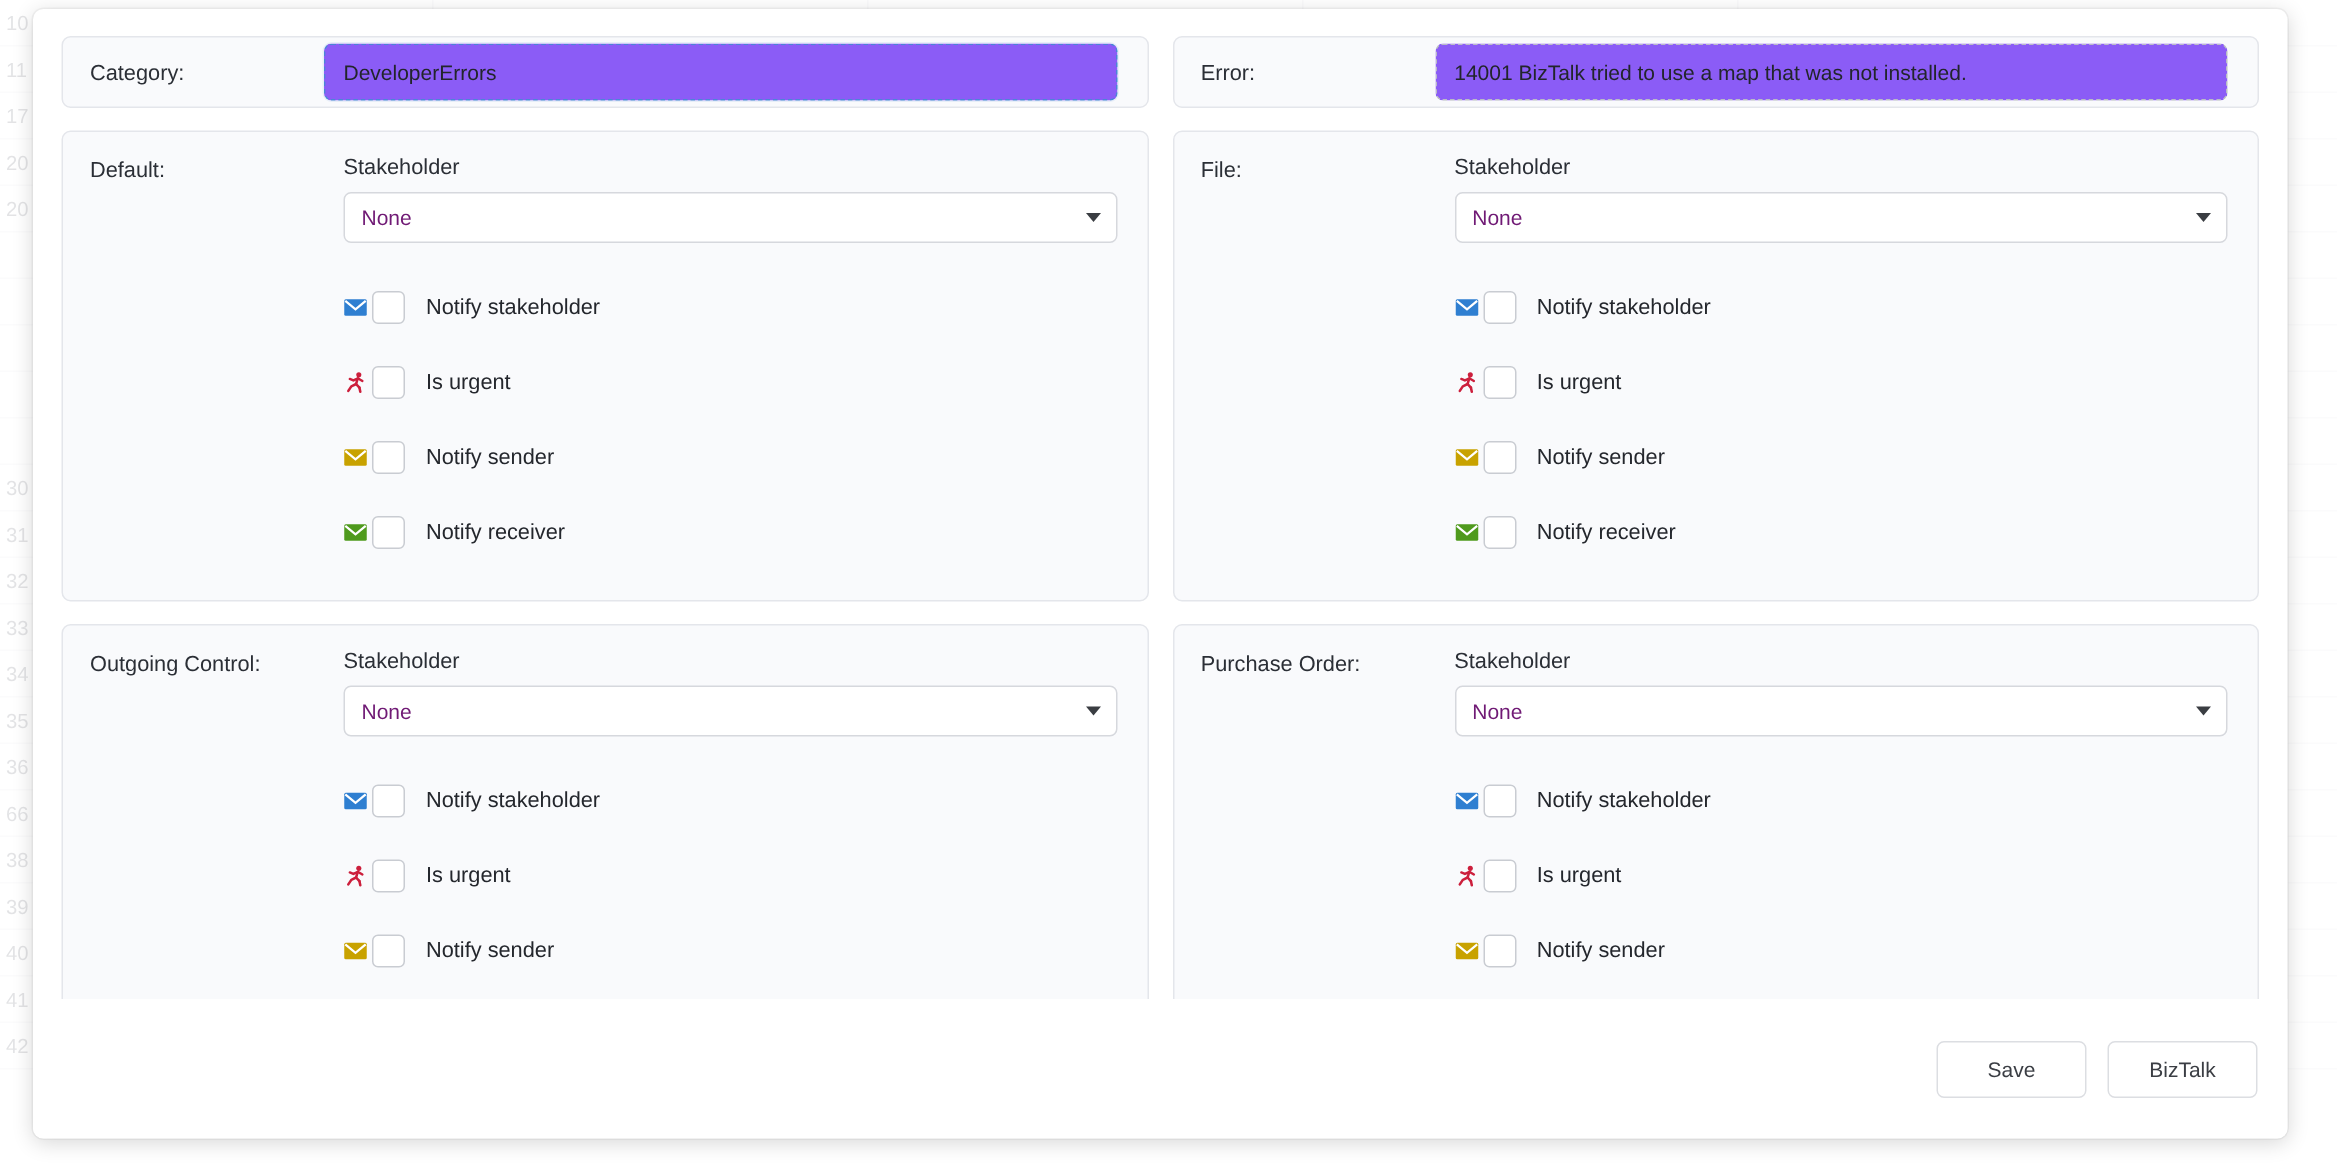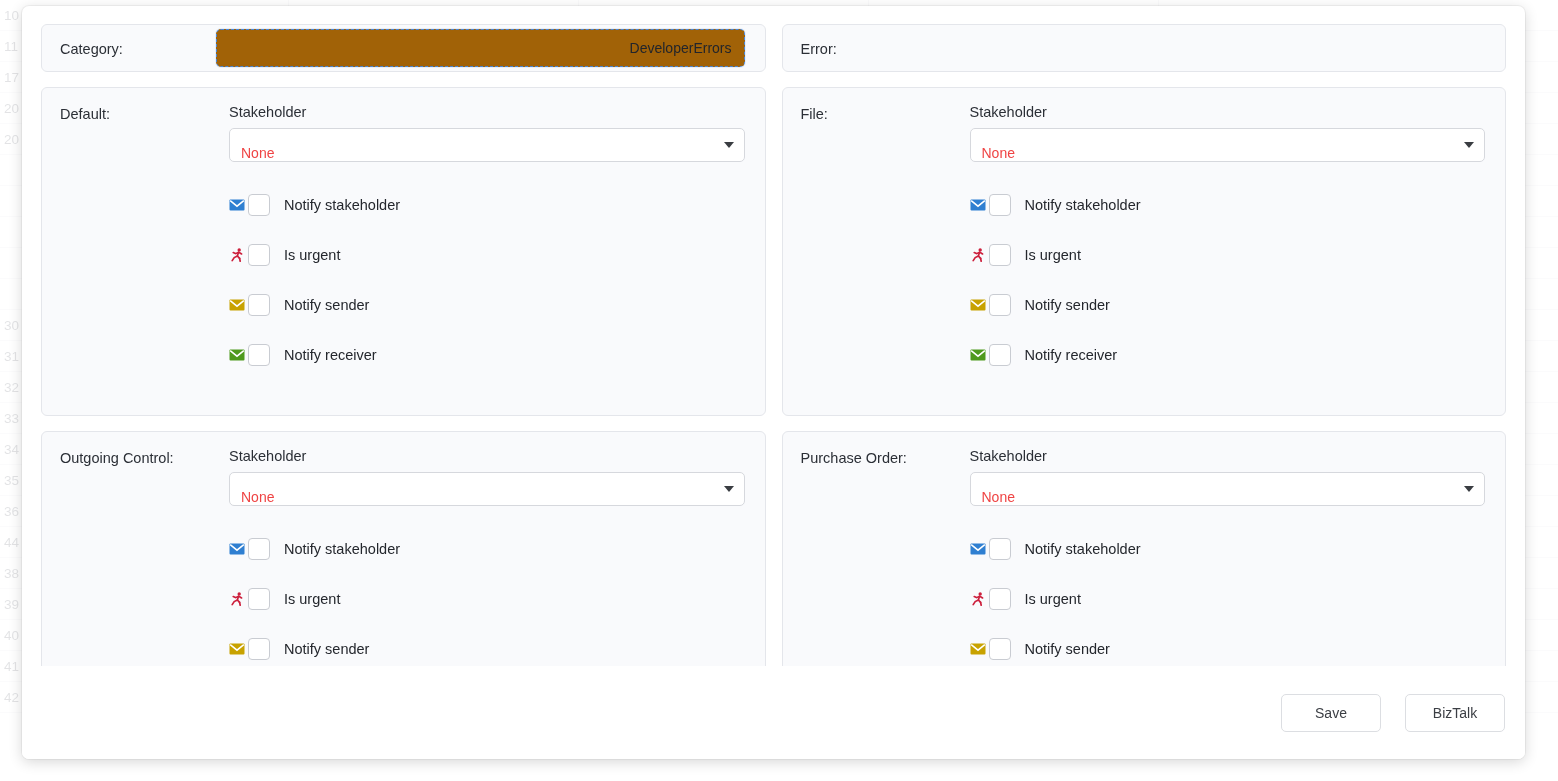--- a/index.html
+++ b/index.html
@@ -75,47 +75,46 @@
     border-radius: 6px;
     display: flex;
     align-items: flex-start;
   }
   .panel.header-panel {
     height: 48px;
     align-items: center;
     padding: 0 20px 0 18px;
   }
   .panel.group-panel {
-    padding: 16px 20px 35px 18px;
+    padding: 16px 20px 20px 18px;
   }
 
   .panel-label {
     flex: none;
     width: 156px;
     font-size: 14.5px;
     color: #2b2f36;
     padding-top: 1px;
   }
   .panel.group-panel .panel-label { padding-top: 2px; }
 
   .panel-content { flex: 1 1 auto; min-width: 0; margin-left: 13px; }
 
   
   .dotted-input {
     width: 100%;
     height: 38px;
     border: 1px dashed #b9bcc4;
     border-radius: 5px;
-    background: #a16207;
+    background: #8b5cf6;
     font-size: 14px;
     color: #22252b;
     padding: 0 12px;
     font-family: "Liberation Sans", sans-serif;
     outline: none;
-    text-align: right;
   }
   .dotted-input.focused {
     border: 1px dashed #4a86d6;
     box-shadow: 0 0 0 1px rgba(74,134,214,0.10);
   }
 
   
   .field-title {
     font-size: 14.5px;
     color: #2b2f36;
@@ -126,24 +125,24 @@
     width: 100%;
     margin-bottom: 18px;
   }
   .select-box {
     width: 100%;
     height: 34px;
     border: 1px solid #d6d8dd;
     border-radius: 5px;
     background: #ffffff;
     display: flex;
-    align-items: flex-end;
+    align-items: center;
     padding: 0 30px 0 11px;
     font-size: 14px;
-    color: #ef4444;
+    color: #701a75;
     cursor: pointer;
   }
   .select-arrow {
     position: absolute;
     right: 11px; top: 50%;
     transform: translateY(-50%);
     width: 0; height: 0;
     border-left: 5px solid transparent;
     border-right: 5px solid transparent;
     border-top: 6px solid #3a3d42;
@@ -180,21 +179,21 @@
 
   
   #modal-footer {
     flex: none;
     height: 93px;
     background: #ffffff;
     display: flex;
     align-items: center;
     justify-content: flex-end;
     padding-right: 20px;
-    gap: 24px;
+    gap: 14px;
   }
   .footer-btn {
     width: 100px;
     height: 38px;
     border: 1px solid #dcdee2;
     border-radius: 5px;
     background: #ffffff;
     font-size: 14px;
     color: #3b3e44;
     font-family: "Liberation Sans", sans-serif;
@@ -336,21 +335,21 @@
       </div>
       <div class="bg-row">
         <span class="bg-cell-id">36</span>
         <span class="bg-cell-txt">T</span>
         <span class="bg-cell-sep"></span>
         <span class="bg-cell-sep"></span>
         <span class="bg-cell-sep"></span>
         <span class="bg-cell-sep"></span>
       </div>
       <div class="bg-row">
-        <span class="bg-cell-id">44</span>
+        <span class="bg-cell-id">66</span>
         <span class="bg-cell-txt">T</span>
         <span class="bg-cell-sep"></span>
         <span class="bg-cell-sep"></span>
         <span class="bg-cell-sep"></span>
         <span class="bg-cell-sep"></span>
       </div>
       <div class="bg-row">
         <span class="bg-cell-id">38</span>
         <span class="bg-cell-txt">T</span>
         <span class="bg-cell-sep"></span>
@@ -398,20 +397,21 @@
   <div id="modal-body">
     <div class="grid">
 
       <div class="panel header-panel">
         <span class="panel-label">Category:</span>
         <input class="dotted-input focused" type="text" value="DeveloperErrors" style="">
       </div>
 
       <div class="panel header-panel">
         <span class="panel-label">Error:</span>
+        <input class="dotted-input" type="text" value="14001 BizTalk tried to use a map that was not installed." style="">
       </div>
 
       <div class="panel group-panel">
           <span class="panel-label">Default:</span>
           <div class="panel-content">
             <div class="field-title">Stakeholder</div>
             <div class="select-wrap">
               <div class="select-box">
                 <span>None</span>
               </div>

